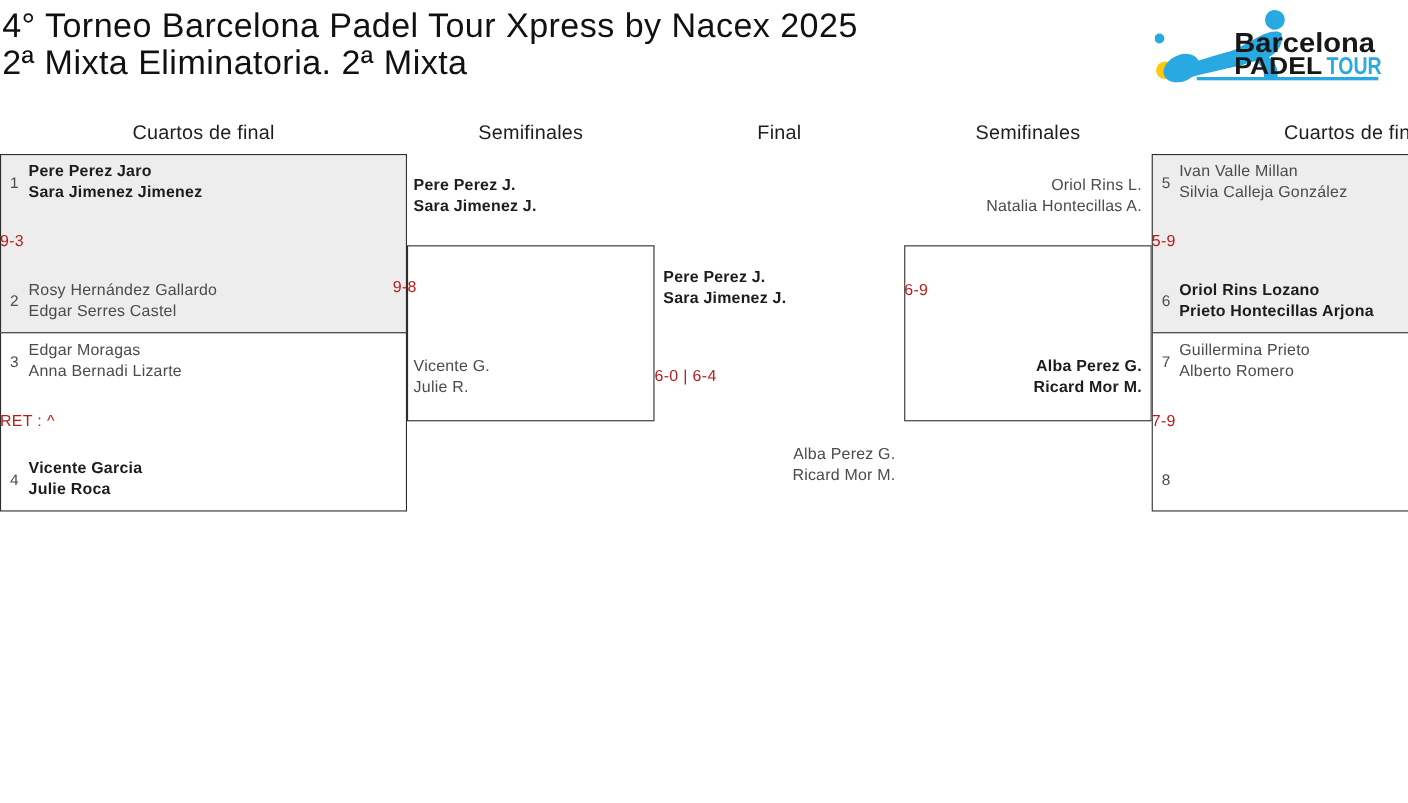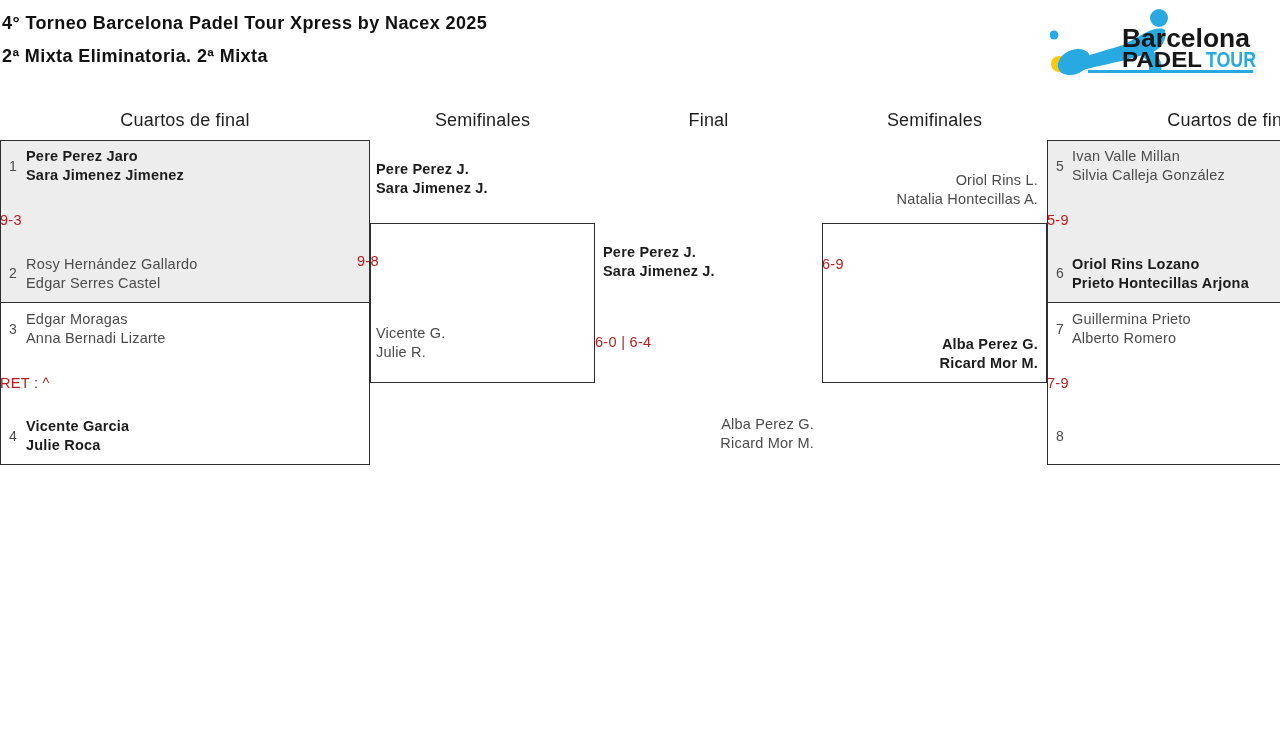--- a/index.html
+++ b/index.html
@@ -1,31 +1,31 @@
 <!DOCTYPE html>
 <html style="--logo-blue: #29A9E1; --logo-yellow: #FFC907; --shaded-box: #EDEDED; --line: #2E2E2E; --text-dark: #1C1C1C; --text-gray: #4B4B4B;"><head>
 <meta charset="utf-8">
 <style>
   html,body{margin:0;padding:0;background:#fff;}
   .stage{
     position:relative;width:1280px;height:730px;overflow:hidden;background:#fff;
     font-family:"Liberation Sans",sans-serif;color:var(--text-dark,#1c1c1c);
   }
-  .title{position:absolute;left:2px;top:7px;font-size:18px;line-height:33px;
-    font-weight:700;color:#111;letter-spacing:0.4px;}
+  .title{position:absolute;left:2px;top:7px;font-size:31px;line-height:33px;
+    font-weight:400;color:#111;letter-spacing:0.4px;}
   .logo{position:absolute;left:1050px;top:5px;width:228px;height:70px;}
   .logo text{font-family:"Liberation Sans",sans-serif;font-weight:700;}
   .colhead{position:absolute;top:110px;height:22px;font-size:18px;font-weight:500;
     color:#1e1e1e;text-align:center;letter-spacing:0.2px;}
   .box{position:absolute;border:1px solid var(--line,#2e2e2e);box-sizing:border-box;background:#fff;}
   .box.shaded{background:var(--shaded-box,#ededed);}
   .team{position:absolute;font-size:14.5px;line-height:19px;color:var(--text-gray,#4b4b4b);
     letter-spacing:0.2px;white-space:nowrap;}
   .team.winner{font-weight:700;color:var(--text-dark,#1c1c1c);}
-  .team.right{text-align:right;margin-top:11px;}
+  .team.right{text-align:right;}
   .seed{position:absolute;width:18px;font-size:14px;color:var(--text-gray,#4b4b4b);text-align:center;}
   .score{position:absolute;font-size:14.5px;color:#b91c1c;text-align:left;letter-spacing:0.3px;}
 </style>
 </head>
 <body>
 
 <div class="stage">
 
   <div class="title">
     <div>4° Torneo Barcelona Padel Tour Xpress by Nacex 2025</div>

